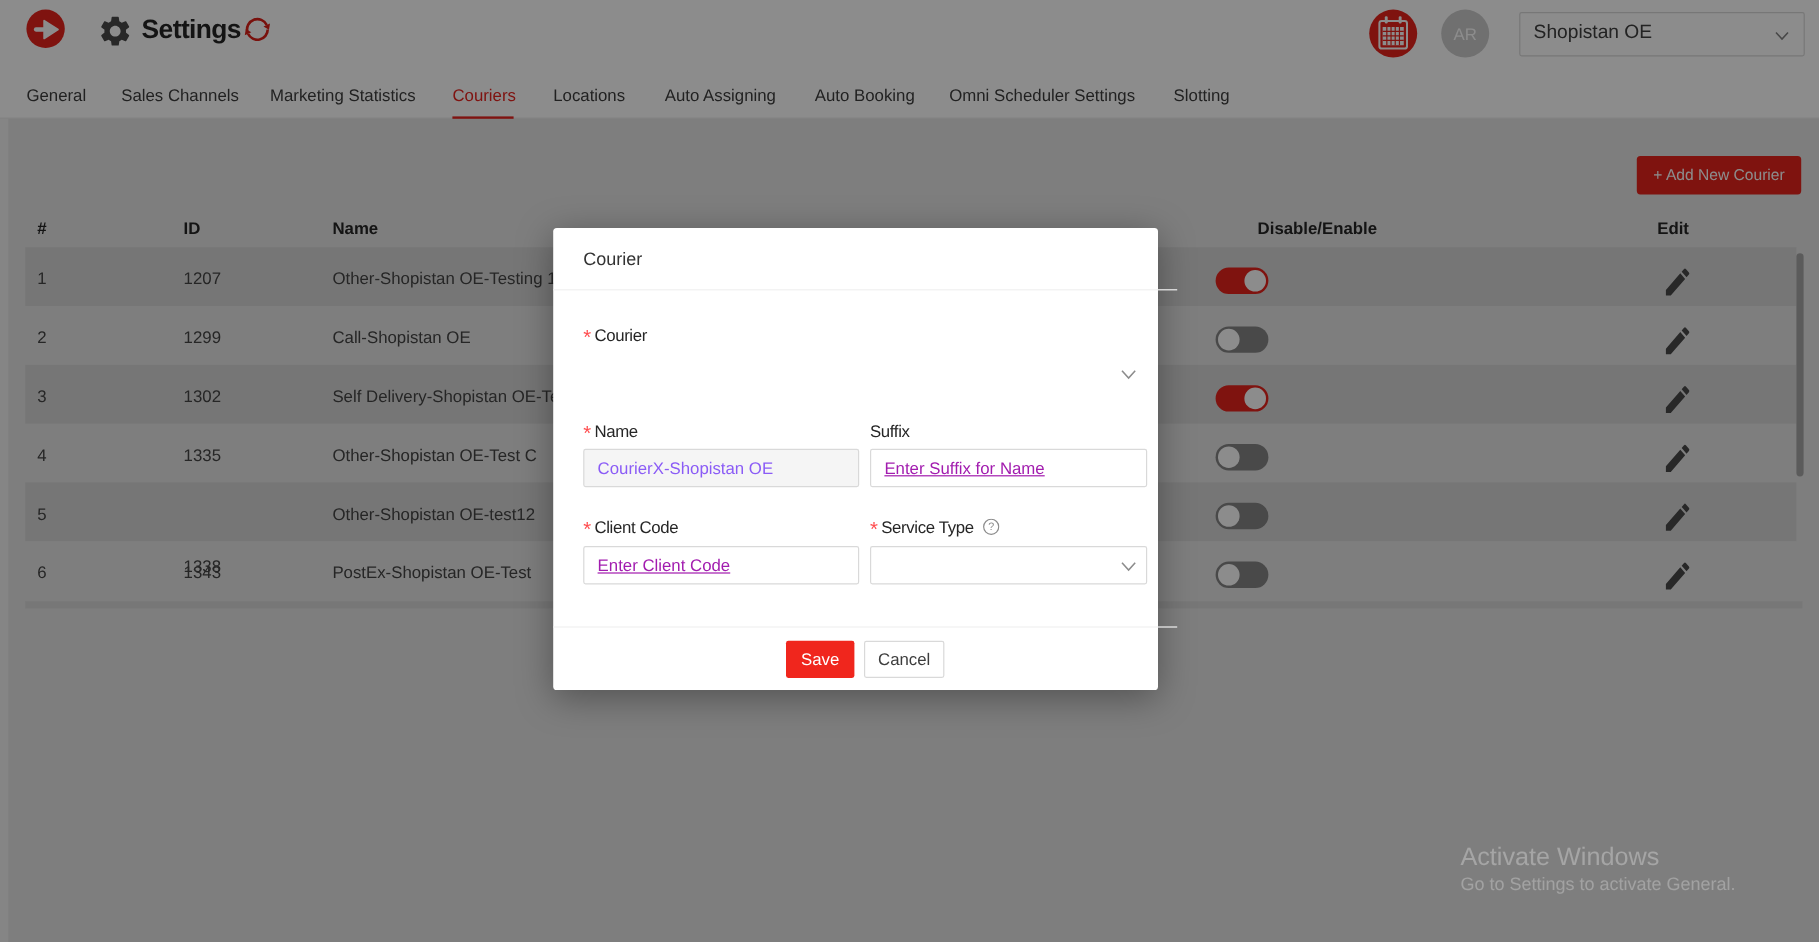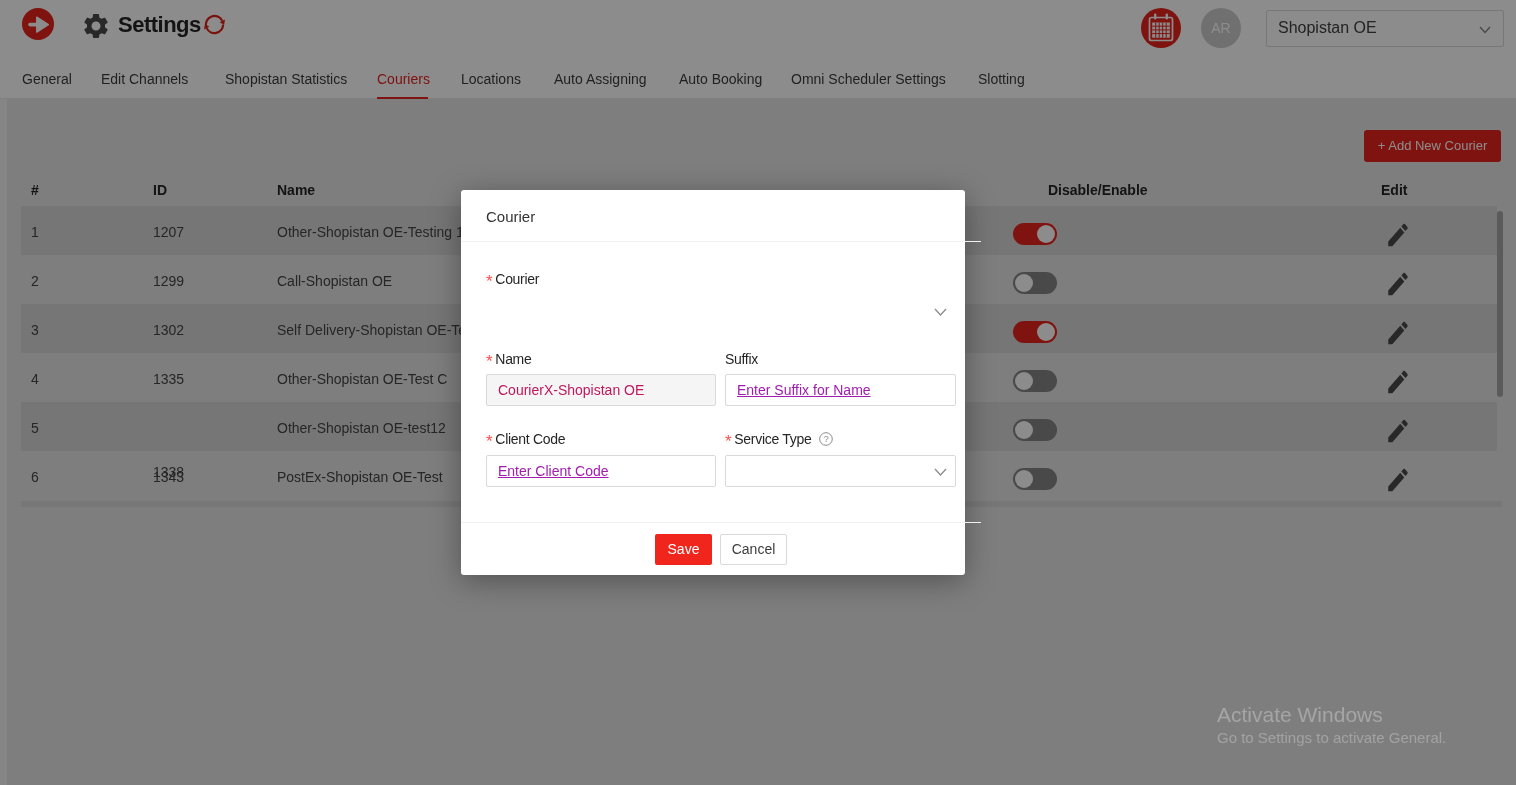--- a/index.html
+++ b/index.html
@@ -32,21 +32,21 @@
 .hscroll { position:absolute; left:21px; top:501px; width:1481px; height:6px; background:rgba(0,0,0,0.05); }
 .overlay { position:absolute; inset:0; background:rgba(0,0,0,0.45); z-index:10; }
 .watermark { position:absolute; z-index:15; color:rgba(255,255,255,0.30); }
 .modal { position:absolute; left:461px; top:190px; width:504px; height:385px; background:#fff; border-radius:3px; box-shadow:0 6px 30px rgba(0,0,0,0.35); z-index:20; }
 .modal .mtitle { position:absolute; left:25px; top:18px; font-size:15px; font-weight:normal; color:#333; }
 .modal .mhead-border { position:absolute; left:0; top:51px; width:520px; height:1px; background:#f0f0f0; }
 .lbl { position:absolute; font-size:14px; color:#262626; letter-spacing:-0.3px; }
 .lbl .star { color:#ff4d4f; margin-right:3px; font-size:17px; line-height:14px; vertical-align:-3px; display:inline-block; }
 .inp { position:absolute; height:32px; border:1px solid #d9d9d9; border-radius:2px; background:#fff; font-size:14px; line-height:30px; padding-left:11px; color:#262626; white-space:nowrap; overflow:hidden; }
 .inp.ph { color:#a21caf;text-decoration:underline; }
-.inp.disabled { background:#f5f5f5; color:#be185d; }
+.inp.disabled { background:#f5f5f5; color:#8b5cf6; }
 .inp.redsel { border:1px solid #ff4d4f; box-shadow:0 0 0 2px rgba(255,77,79,0.18); }
 .chev { position:absolute; }
 .mfoot-border { position:absolute; left:0; top:332px; width:520px; height:1px; background:#f0f0f0; }
 .savebtn { position:absolute; left:194px; top:344px; width:57px; height:31px; background:#f0261d; border-radius:2px; color:#fff; font-size:14px; text-align:center; line-height:31px; }
 .cancelbtn { position:absolute; left:259px; top:344px; width:67px; height:31px; background:#fff; border:1px solid #d9d9d9; border-radius:2px; color:#3d3d3d; font-size:14px; text-align:center; line-height:29px; }
 </style>
 </head>
 <body>
 <div class="page">
   <div style="position:absolute;left:0;top:99px;width:7px;height:686px;background:rgba(255,255,255,0.5);"></div>
@@ -85,22 +85,22 @@
       </svg>
     </div>
     <div class="avatar">AR</div>
     <div class="hselect">
         <span>Shopistan OE</span>
       <svg class="abs" style="right:12px;top:15px;" width="12" height="8" viewBox="0 0 12 8">
           <polyline points="1,1 6,6.5 11,1" fill="none" stroke="#828282" stroke-width="1.3"></polyline>
         </svg>
     </div>
     <div class="tab" style="left:22px;">General</div>
-    <div class="tab" style="left:101px;">Edit Channels</div>
-    <div class="tab" style="left:225px;">Shopistan Statistics</div>
+    <div class="tab" style="left:101px;">Sales Channels</div>
+    <div class="tab" style="left:225px;">Marketing Statistics</div>
     <div class="tab active" style="left:377px;">Couriers</div>
     <div class="tab" style="left:461px;">Locations</div>
     <div class="tab" style="left:554px;">Auto Assigning</div>
     <div class="tab" style="left:679px;">Auto Booking</div>
     <div class="tab" style="left:791px;">Omni Scheduler Settings</div>
     <div class="tab" style="left:978px;">Slotting</div>
     <div class="ink" style="left:377px;width:51px;"></div>
   </div>
   <div class="addbtn">+ Add New Courier</div>
   <div class="th" style="left:31px;">#</div>

